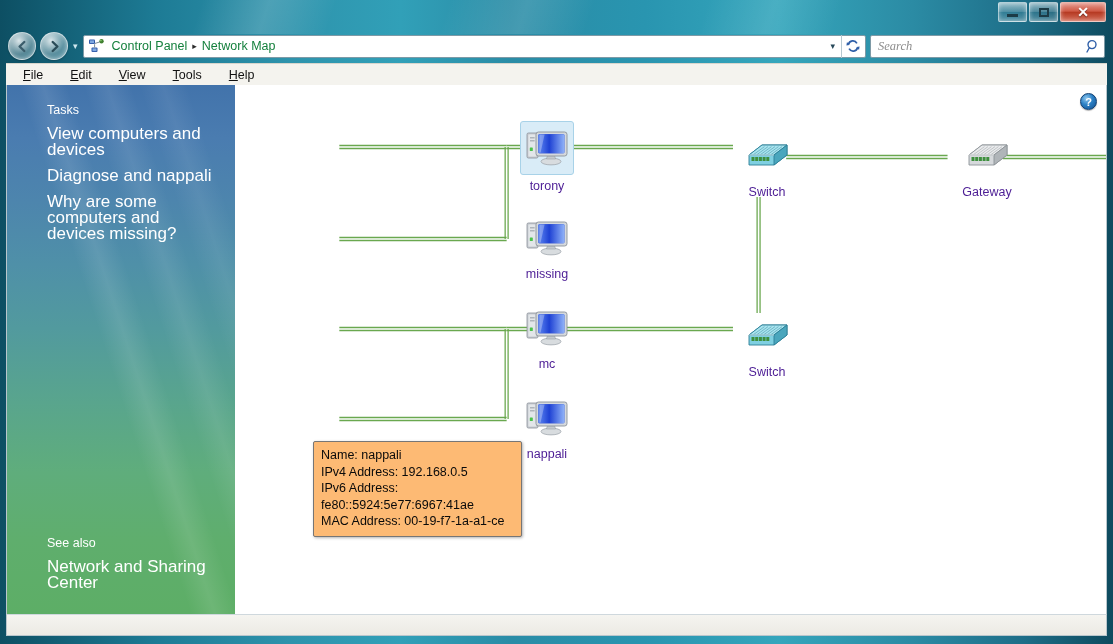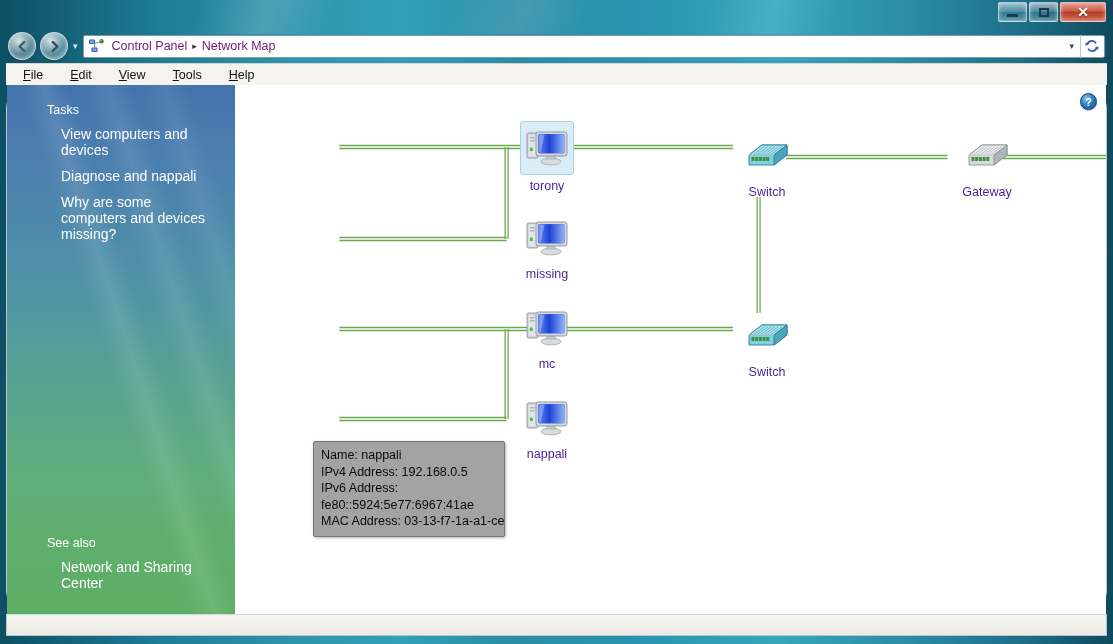--- a/index.html
+++ b/index.html
@@ -87,21 +87,21 @@
     height: 23px;
     background: #fff;
     border: 1px solid #7e9aa6;
     border-radius: 2px;
     display: flex; align-items: center;
     padding: 0 2px 0 4px;
     min-width: 0;
   }
   #addr-icon { width: 18px; height: 16px; margin-right: 2px; flex: none; }
   .crumb {
-    font-size: 12.5px; color: #701a75; padding: 1px 4px; white-space: nowrap; cursor: default;
+    font-size: 12.5px; color: #15803d; padding: 1px 4px; white-space: nowrap; cursor: default;
   }
   .crumb-sep { color: #2a2a2a; font-size: 9px; padding: 0 1px; user-select:none; }
   .addr-spacer { flex: 1; }
   .addr-drop { color: #27485a; font-size: 9px; padding: 0 6px; cursor: default; }
   #refreshbtn {
     width: 22px; height: 23px; flex: none;
     border-left: 1px solid #b7c9d1;
     display:flex; align-items:center; justify-content:center;
     cursor: default;
   }
@@ -133,21 +133,20 @@
   }
   .menuitem u { text-decoration: underline; }
 
   
   #bodyrow {
     display: flex;
     height: 529px;
     background: #fff;
     border-left: 1px solid #b9c6cc;
     border-right: 1px solid #b9c6cc;
-    border-radius: 24px;
   }
 
   #sidebar {
     width: 228px; flex: none;
     position: relative;
     background: linear-gradient(180deg,
       #4273ab 0%, #4a7cb0 10%, #4d85ad 22%, #4f90a8 34%,
       #529a9e 46%, #59a58d 60%, #5fad7c 73%, #5fae6d 86%, #5dae66 100%);
     color: #fff;
     padding: 14px 0 0 0;
@@ -160,22 +159,22 @@
       linear-gradient(72deg, rgba(255,255,255,0) 46%, rgba(255,255,255,.10) 52%, rgba(255,255,255,0) 58%),
       linear-gradient(72deg, rgba(255,255,255,0) 62%, rgba(255,255,255,.085) 68%, rgba(255,255,255,0) 74%),
       linear-gradient(72deg, rgba(255,255,255,0) 76%, rgba(255,255,255,.07) 82%, rgba(255,255,255,0) 88%);
     pointer-events: none;
   }
   .side-head {
     font-size: 12.5px; color: #fff; padding: 4px 12px 4px 40px;
     position: relative; z-index: 2;
   }
   .side-link {
-    font-size: 14px; color: #ffffff; padding: 5px 16px 5px 40px;
-    line-height: 16px; position: relative; z-index: 2; cursor: default; margin-left: 14px;
+    font-size: 17px; color: #ffffff; padding: 5px 16px 5px 40px;
+    line-height: 16px; position: relative; z-index: 2; cursor: default;
   }
   #see-also-block {
     position: absolute; bottom: 18px; left: 0; right: 0; z-index: 2;
   }
 
   #content {
     flex: 1;
     position: relative;
     background: #ffffff;
     overflow: hidden;
@@ -214,22 +213,22 @@
   }
   .node .label {
     font-size: 12.5px; color: #4c1d95; margin-top: 4px;
     white-space: nowrap;
   }
 
   
   #tooltip {
     position: absolute;
     left: 78px; top: 356px;
-    width: 192px;
-    background: #a3a3a3;
+    width: 209px;
+    background: #fdba74;
     border: 1px solid #767676;
     border-radius: 2px;
     padding: 5px 7px 6px 7px;
     box-shadow: 1px 1px 3px rgba(0,0,0,.30);
     z-index: 30;
   }
   #tooltip .tline {
     font-size: 12.5px; color: #0a0a0a; line-height: 16.5px; white-space: nowrap;
   }
 
@@ -291,20 +290,27 @@
       <span id="refreshbtn">
         <svg width="14" height="14" viewBox="0 0 14 14">
           <path d="M2.5 5.5 a4.5 4.5 0 0 1 8.4 -1.2" fill="none" stroke="#2f5fa8" stroke-width="1.7"></path>
           <path d="M11.5 8.5 a4.5 4.5 0 0 1 -8.4 1.2" fill="none" stroke="#2f5fa8" stroke-width="1.7"></path>
           <path d="M1 3 L3.4 6 L0.4 6.6 Z" fill="#2f5fa8"></path>
           <path d="M13 11 L10.6 8 L13.6 7.4 Z" fill="#2f5fa8"></path>
         </svg>
       </span>
     </div>
 
+    <div id="searchbox">
+      <span class="ph">Search</span>
+      <svg width="14" height="14" viewBox="0 0 14 14">
+        <circle cx="6" cy="5.6" r="4" fill="none" stroke="#2f5fa8" stroke-width="1.4"></circle>
+        <path d="M3.2 9 L1 13" stroke="#2f5fa8" stroke-width="1.4" fill="none" stroke-linecap="round"></path>
+      </svg>
+    </div>
   </div>
 
   <div id="menubar">
     <span class="menuitem"><u>F</u>ile</span>
     <span class="menuitem"><u>E</u>dit</span>
     <span class="menuitem"><u>V</u>iew</span>
     <span class="menuitem"><u>T</u>ools</span>
     <span class="menuitem"><u>H</u>elp</span>
   </div>
 
@@ -523,19 +529,19 @@
             </div>
             <div class="label">Gateway</div>
           </div>
         </div>
 
       <div id="tooltip">
         <div class="tline">Name: nappali</div>
         <div class="tline">IPv4 Address: 192.168.0.5</div>
         <div class="tline">IPv6 Address:</div>
         <div class="tline">fe80::5924:5e77:6967:41ae</div>
-        <div class="tline">MAC Address: 03-13-f7-1a-a1-ce</div>
+        <div class="tline">MAC Address: 00-19-f7-1a-a1-ce</div>
       </div>
     </div>
   </div>
 
   <div id="statusbar"></div>
 </div>
 
 </body></html>

